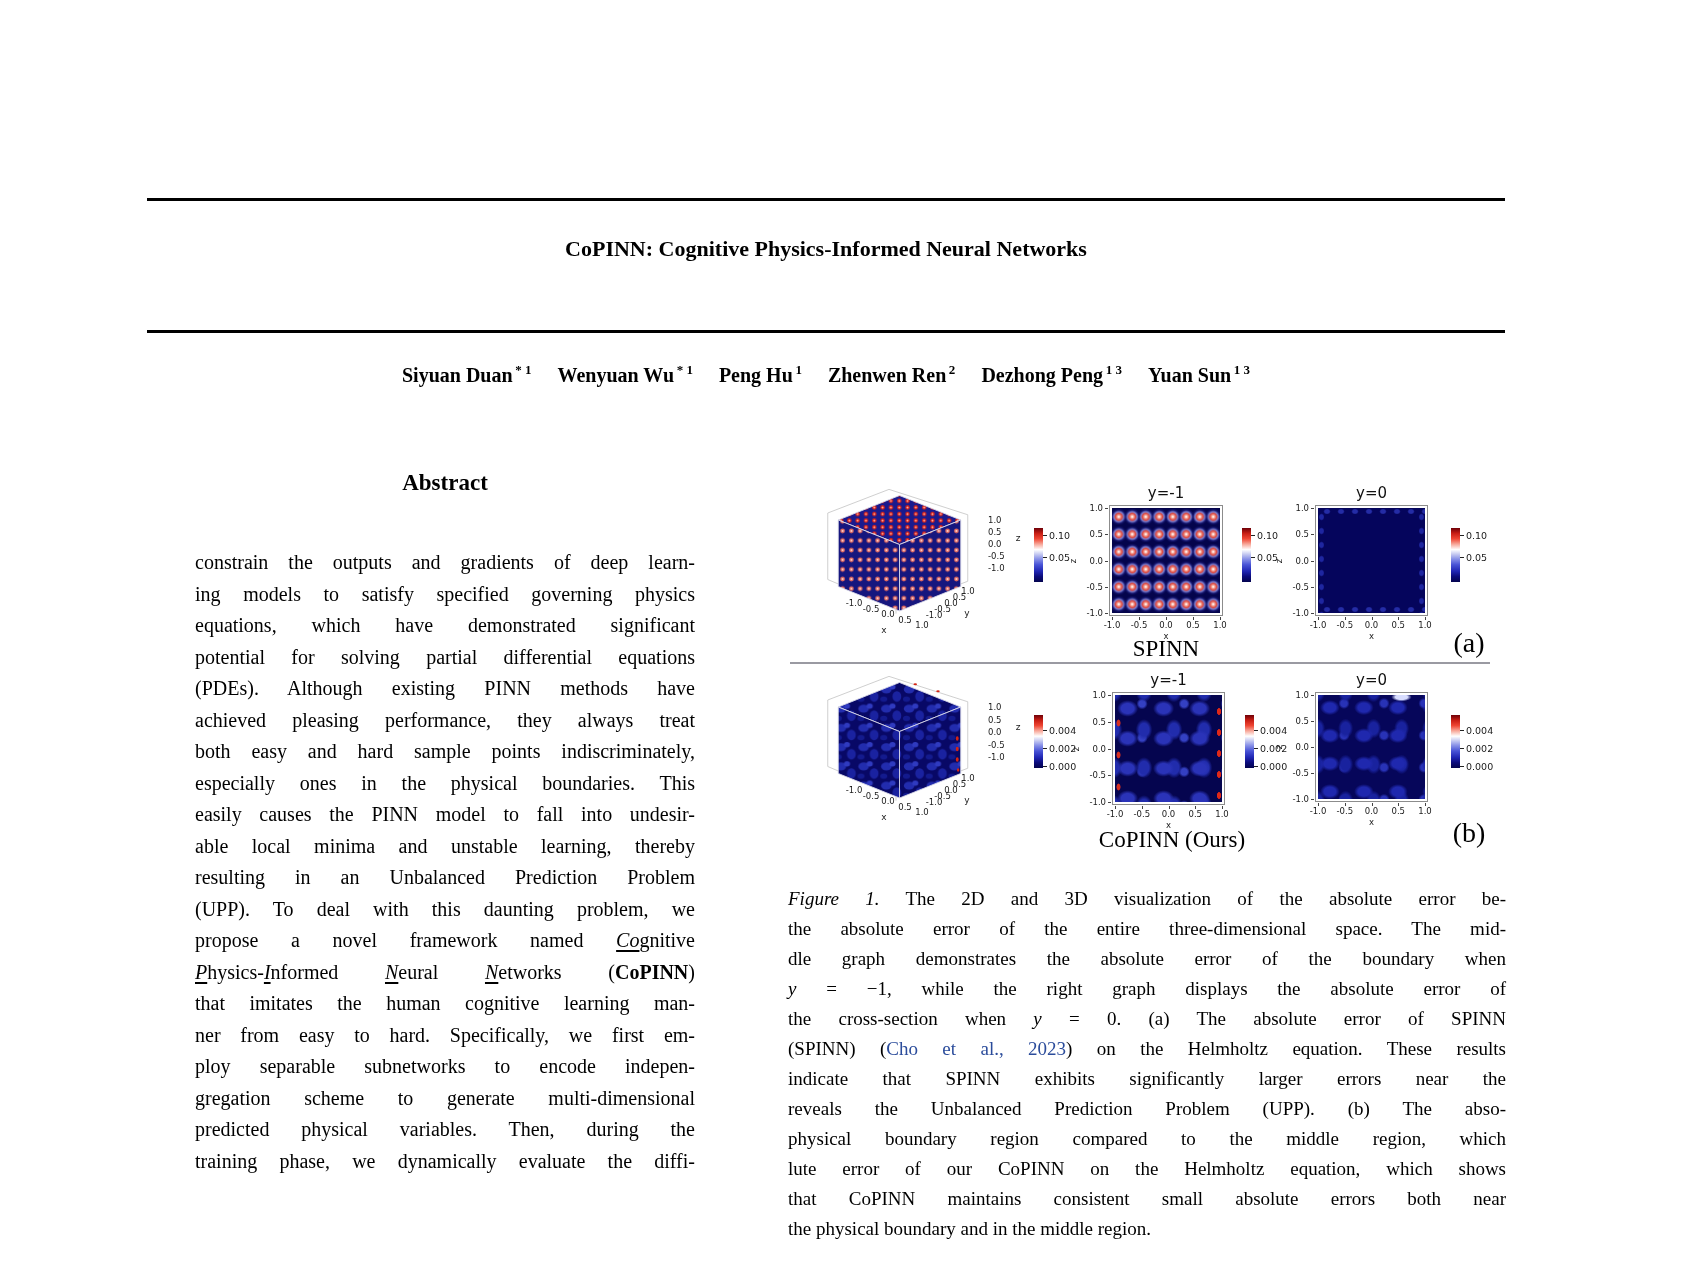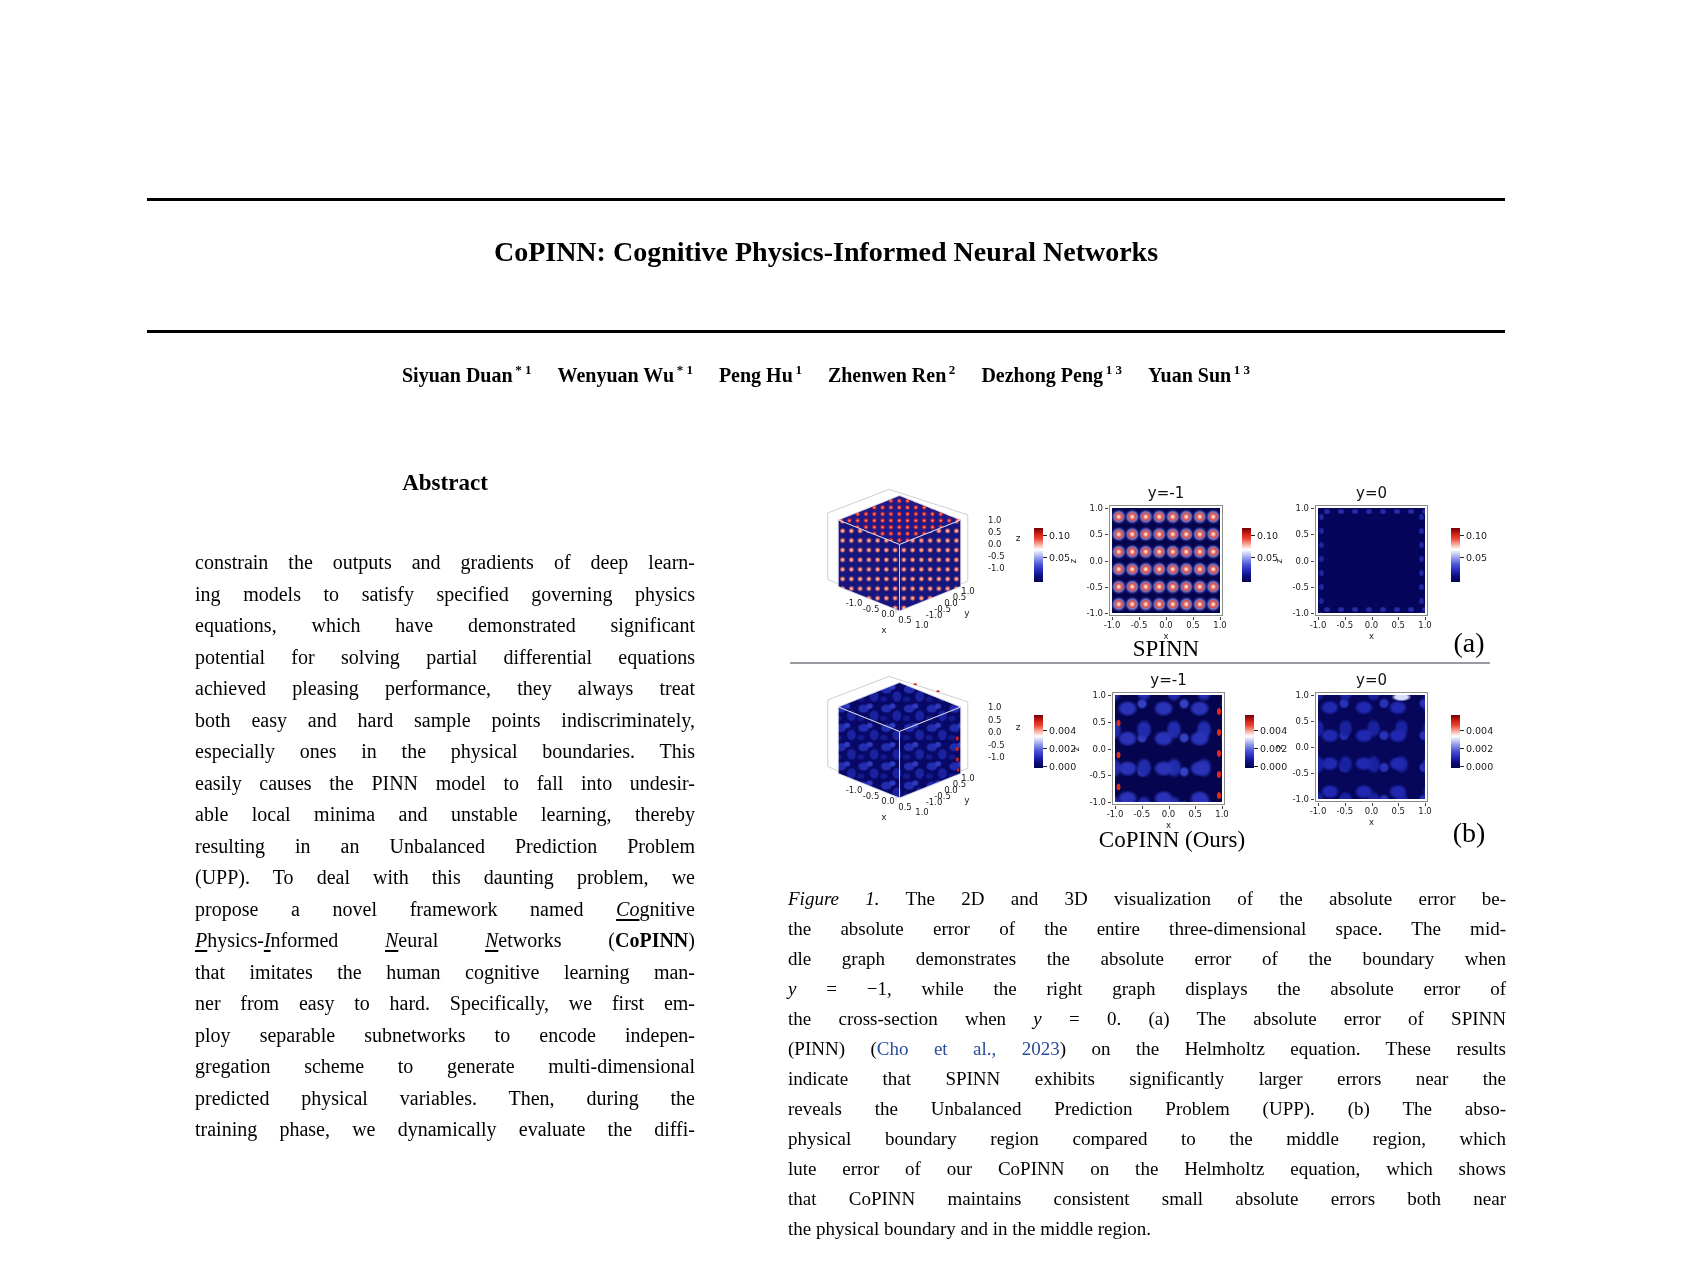--- a/index.html
+++ b/index.html
@@ -1,20 +1,20 @@
 <!DOCTYPE html>
 <html><head>
 <meta charset="utf-8">
 <style>
   html,body{margin:0;padding:0;background:#ffffff;}
   .page{position:relative;width:1700px;height:1275px;background:#fff;overflow:hidden;
         font-family:"Liberation Serif",serif;color:#000;}
   .rule{position:absolute;left:147px;width:1358px;height:3px;background:#000;}
   .title{position:absolute;left:147px;top:236px;width:1358px;text-align:center;
-         font-weight:bold;font-size:28px;font-family:"Liberation Serif",serif;}
+         font-weight:bold;font-size:22px;font-family:"Liberation Serif",serif;}
   .authors{position:absolute;left:147px;top:362px;width:1358px;text-align:center;
            font-size:20px;font-weight:bold;white-space:nowrap;}
   .authors .auth{margin:0 13px;display:inline-block;}
   .authors sup{font-size:13px;font-weight:bold;}
   .abs-head{position:absolute;left:195px;top:470px;width:500px;text-align:center;
             font-weight:bold;font-size:23px;}
   .abstract{position:absolute;left:195px;top:547px;width:500px;
             font-size:20px;line-height:31.5px;}
   .caption{position:absolute;left:788px;top:884px;width:718px;
            font-size:19px;line-height:30px;}
@@ -83,20 +83,21 @@
   <h1 class="title" style="margin:0">CoPINN: Cognitive Physics-Informed Neural Networks</h1>
   <div class="rule" style="top:330px"></div>
   <div class="authors" id="authors"><span class="auth"><span>Siyuan Duan</span><sup> * 1</sup></span><span class="auth"><span>Wenyuan Wu</span><sup> * 1</sup></span><span class="auth"><span>Peng Hu</span><sup> 1</sup></span><span class="auth"><span>Zhenwen Ren</span><sup> 2</sup></span><span class="auth"><span>Dezhong Peng</span><sup> 1 3</sup></span><span class="auth"><span>Yuan Sun</span><sup> 1 3</sup></span></div>
 
   <div class="abs-head">Abstract</div>
   <div class="abstract" id="abstract">
       <div class="rl"><span>constrain the outputs and gradients of deep learn-</span></div>
       <div class="rl"><span>ing models to satisfy specified governing physics</span></div>
       <div class="rl"><span>equations, which have demonstrated significant</span></div>
       <div class="rl"><span>potential for solving partial differential equations</span></div>
+      <div class="rl"><span>(PDEs). Although existing PINN methods have</span></div>
       <div class="rl"><span>achieved pleasing performance, they always treat</span></div>
       <div class="rl"><span>both easy and hard sample points indiscriminately,</span></div>
       <div class="rl"><span>especially ones in the physical boundaries. This</span></div>
       <div class="rl"><span>easily causes the PINN model to fall into undesir-</span></div>
       <div class="rl"><span>able local minima and unstable learning, thereby</span></div>
       <div class="rl"><span>resulting in an Unbalanced Prediction Problem</span></div>
       <div class="rl"><span>(UPP). To deal with this daunting problem, we</span></div>
       <div class="rl"><span>propose a novel framework named </span><span class="useg">Co</span><span>gnitive</span></div>
       <div class="rl"><span class="useg">P</span><span>hysics-</span><span class="useg">I</span><span>nformed </span><span class="useg">N</span><span>eural </span><span class="useg">N</span><span>etworks (</span><span class="bseg">CoPINN</span><span>)</span></div>
       <div class="rl"><span>that imitates the human cognitive learning man-</span></div>
@@ -155,21 +156,21 @@
   </div>
 
   <div class="divider" style="top:662px"></div>
 
   <div class="caption" id="caption">
       <div class="rl"><span class="iseg">Figure 1.</span><span> The 2D and 3D visualization of the absolute error be-</span></div>
       <div class="rl"><span>the absolute error of the entire three-dimensional space. The mid-</span></div>
       <div class="rl"><span>dle graph demonstrates the absolute error of the boundary when</span></div>
       <div class="rl"><span class="iseg">y</span><span> = −1, while the right graph displays the absolute error of</span></div>
       <div class="rl"><span>the cross-section when </span><span class="iseg">y</span><span> = 0.  (a) The absolute error of SPINN</span></div>
-      <div class="rl"><span>(PINN) (</span><span class="aseg">Cho et al., 2023</span><span>) on the Helmholtz equation. These results</span></div>
+      <div class="rl"><span>(SPINN) (</span><span class="aseg">Cho et al., 2023</span><span>) on the Helmholtz equation. These results</span></div>
       <div class="rl"><span>indicate that SPINN exhibits significantly larger errors near the</span></div>
       <div class="rl"><span>reveals the Unbalanced Prediction Problem (UPP). (b) The abso-</span></div>
       <div class="rl"><span>physical boundary region compared to the middle region, which</span></div>
       <div class="rl"><span>lute error of our CoPINN on the Helmholtz equation, which shows</span></div>
       <div class="rl"><span>that CoPINN maintains consistent small absolute errors both near</span></div>
       <div class="rl end"><span>the physical boundary and in the middle region.</span></div>
     </div>
 <span class="tk" style="left: 988px; top: 520px; font-size: 8.5px; transform: translate(0px, -50%);">1.0</span>
     <span class="tk" style="left: 988px; top: 532px; font-size: 8.5px; transform: translate(0px, -50%);">0.5</span>
     <span class="tk" style="left: 988px; top: 544px; font-size: 8.5px; transform: translate(0px, -50%);">0.0</span>

